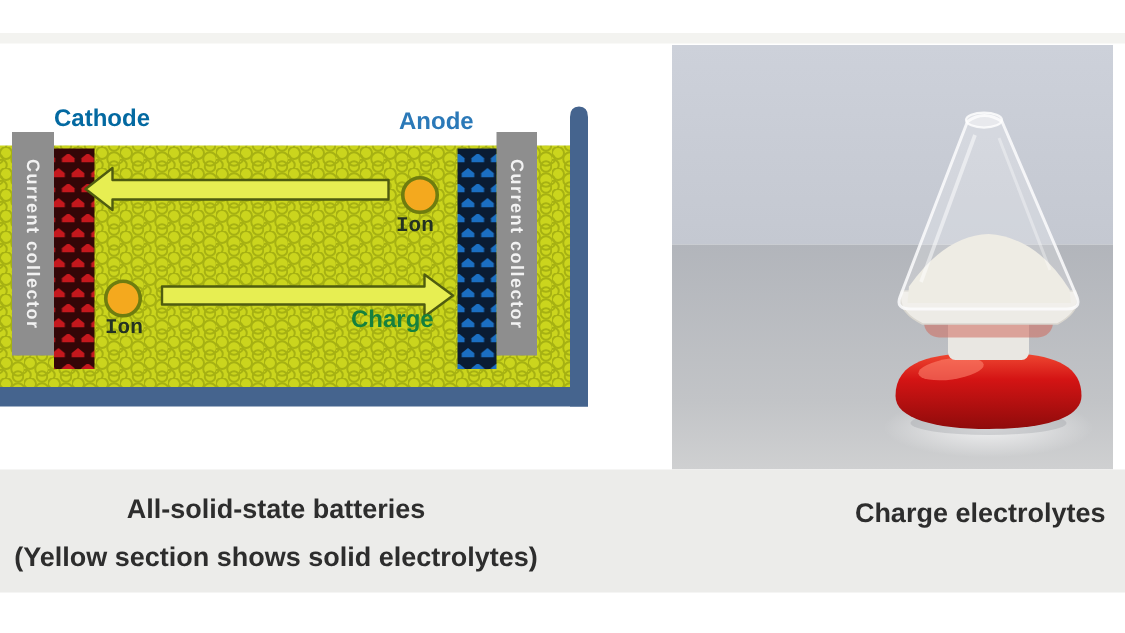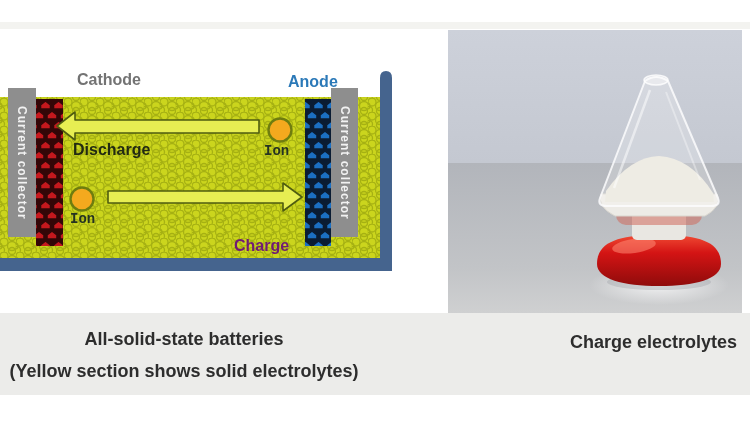--- a/index.html
+++ b/index.html
@@ -7,24 +7,24 @@
     position:relative; width:750px; height:422px; overflow:hidden;
     background:#ffffff;
     font-family:"Liberation Sans", sans-serif;
   }
   .top-band { position:absolute; left:0; top:22px; width:750px; height:7px; background:#f3f3f0; }
 
   
   .diagram-svg { position:absolute; left:0; top:70px; }
 
   .dlabel { position:absolute; font-weight:bold; white-space:nowrap; }
-  .lbl-cathode  { left:36px;  top:71px;  font-size:16px; color:#737373;margin-left:41px; }
-  .lbl-anode    { left:288px; top:73px;  font-size:16px; color:#2b79b8; }
+  .lbl-cathode  { left:36px;  top:71px;  font-size:16px; color:#0369a1; }
+  .lbl-anode    { left:266px; top:73px;  font-size:16px; color:#2b79b8; }
   .lbl-discharge{ left:73px;  top:141px; font-size:16px; color:#222a12; }
-  .lbl-charge   { left:234px; top:205px; font-size:16px; color:#701a75;margin-top:32px; }
+  .lbl-charge   { left:234px; top:205px; font-size:16px; color:#15803d; }
   .lbl-ion      { font-size:14px; color:#243222;font-family:Liberation Mono, monospace; }
   .lbl-ion-top    { left:264px; top:143px; }
   .lbl-ion-bottom { left:70px;  top:211px; }
 
   .vbar { position:absolute; width:28px; display:flex; align-items:center; justify-content:center; }
   .vbar-left  { left:8px;   top:88px; height:149px; }
   .vbar-right { left:331px; top:88px; height:149px; width:27px; }
   .vtext {
     writing-mode:vertical-rl; color:#f2f2f2; font-size:12px; font-weight:600;
     letter-spacing:1px; white-space:nowrap;
@@ -92,21 +92,20 @@
     <polygon points="57,126 75,112 75,120 259,120 259,133 75,133 75,140" stroke-width="1.6" stroke-linejoin="round" stroke="#4f5c10" fill="#e7ee52"></polygon>
 
     <polygon points="108,191 283,191 283,183 302,197 283,211 283,203 108,203" stroke-width="1.6" stroke-linejoin="round" stroke="#4f5c10" fill="#e7ee52"></polygon>
 
     <circle cx="280" cy="130" r="11.5" stroke-width="2.4" stroke="#6f7d0f" fill="#f4a91e"></circle>
     <circle cx="82" cy="199" r="11.5" stroke-width="2.4" stroke="#6f7d0f" fill="#f4a91e"></circle>
   </svg>
 
   <div class="dlabel lbl-cathode">Cathode</div>
   <div class="dlabel lbl-anode">Anode</div>
-  <div class="dlabel lbl-discharge">Discharge</div>
   <div class="dlabel lbl-charge">Charge</div>
   <div class="dlabel lbl-ion lbl-ion-top">Ion</div>
   <div class="dlabel lbl-ion lbl-ion-bottom">Ion</div>
 
   <div class="vbar vbar-left">
     <span class="vtext">Current collector</span>
   </div>
   <div class="vbar vbar-right">
     <span class="vtext">Current collector</span>
   </div>

